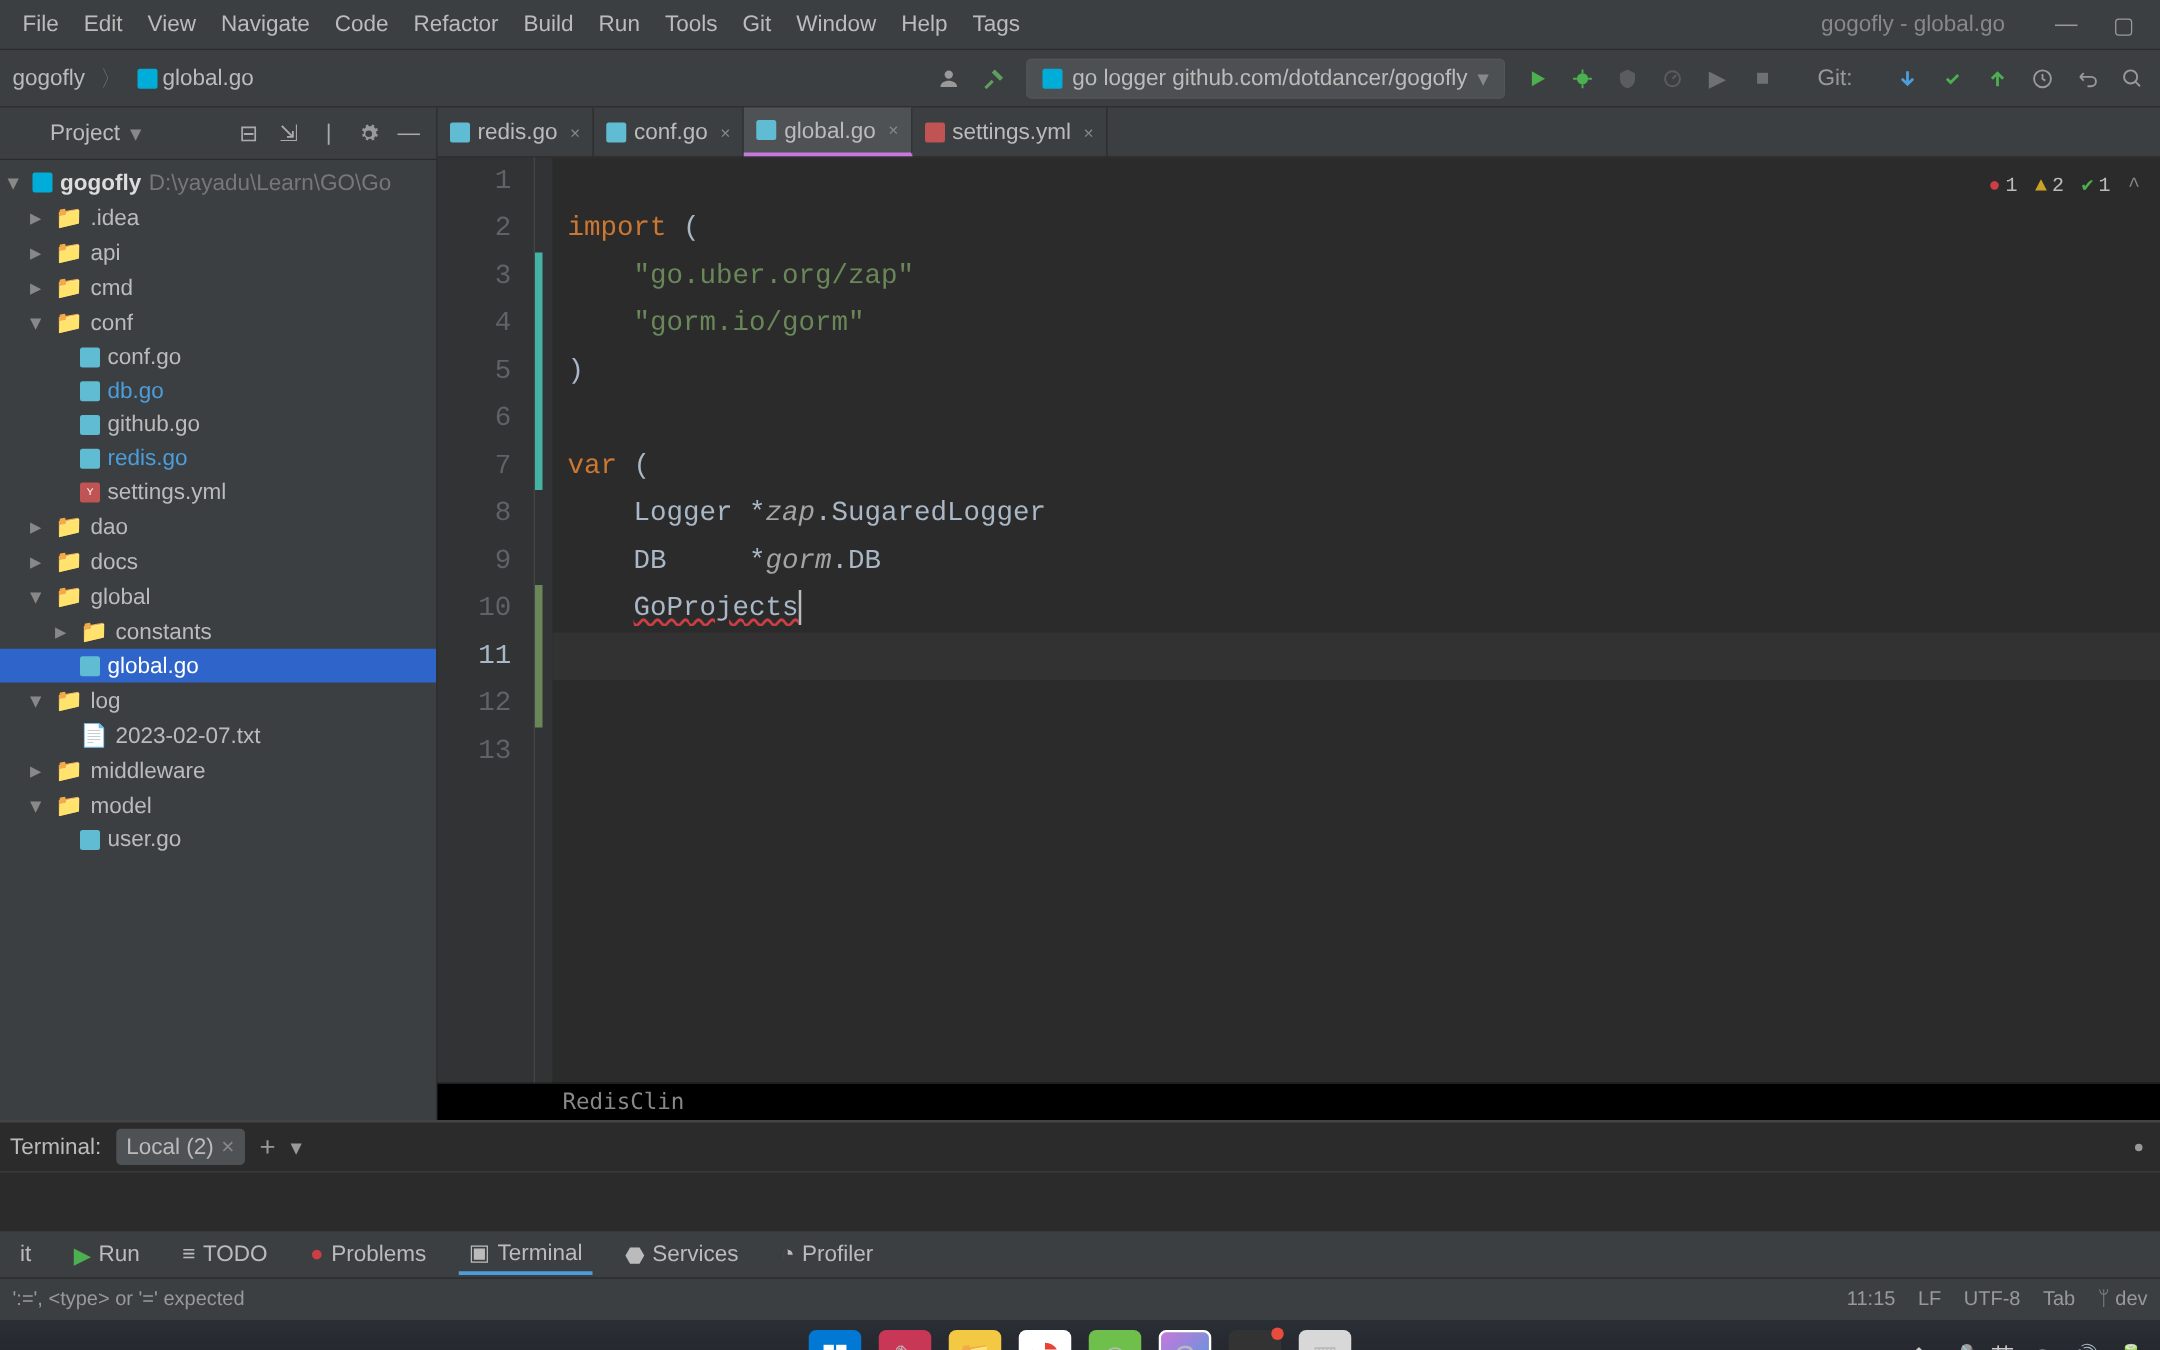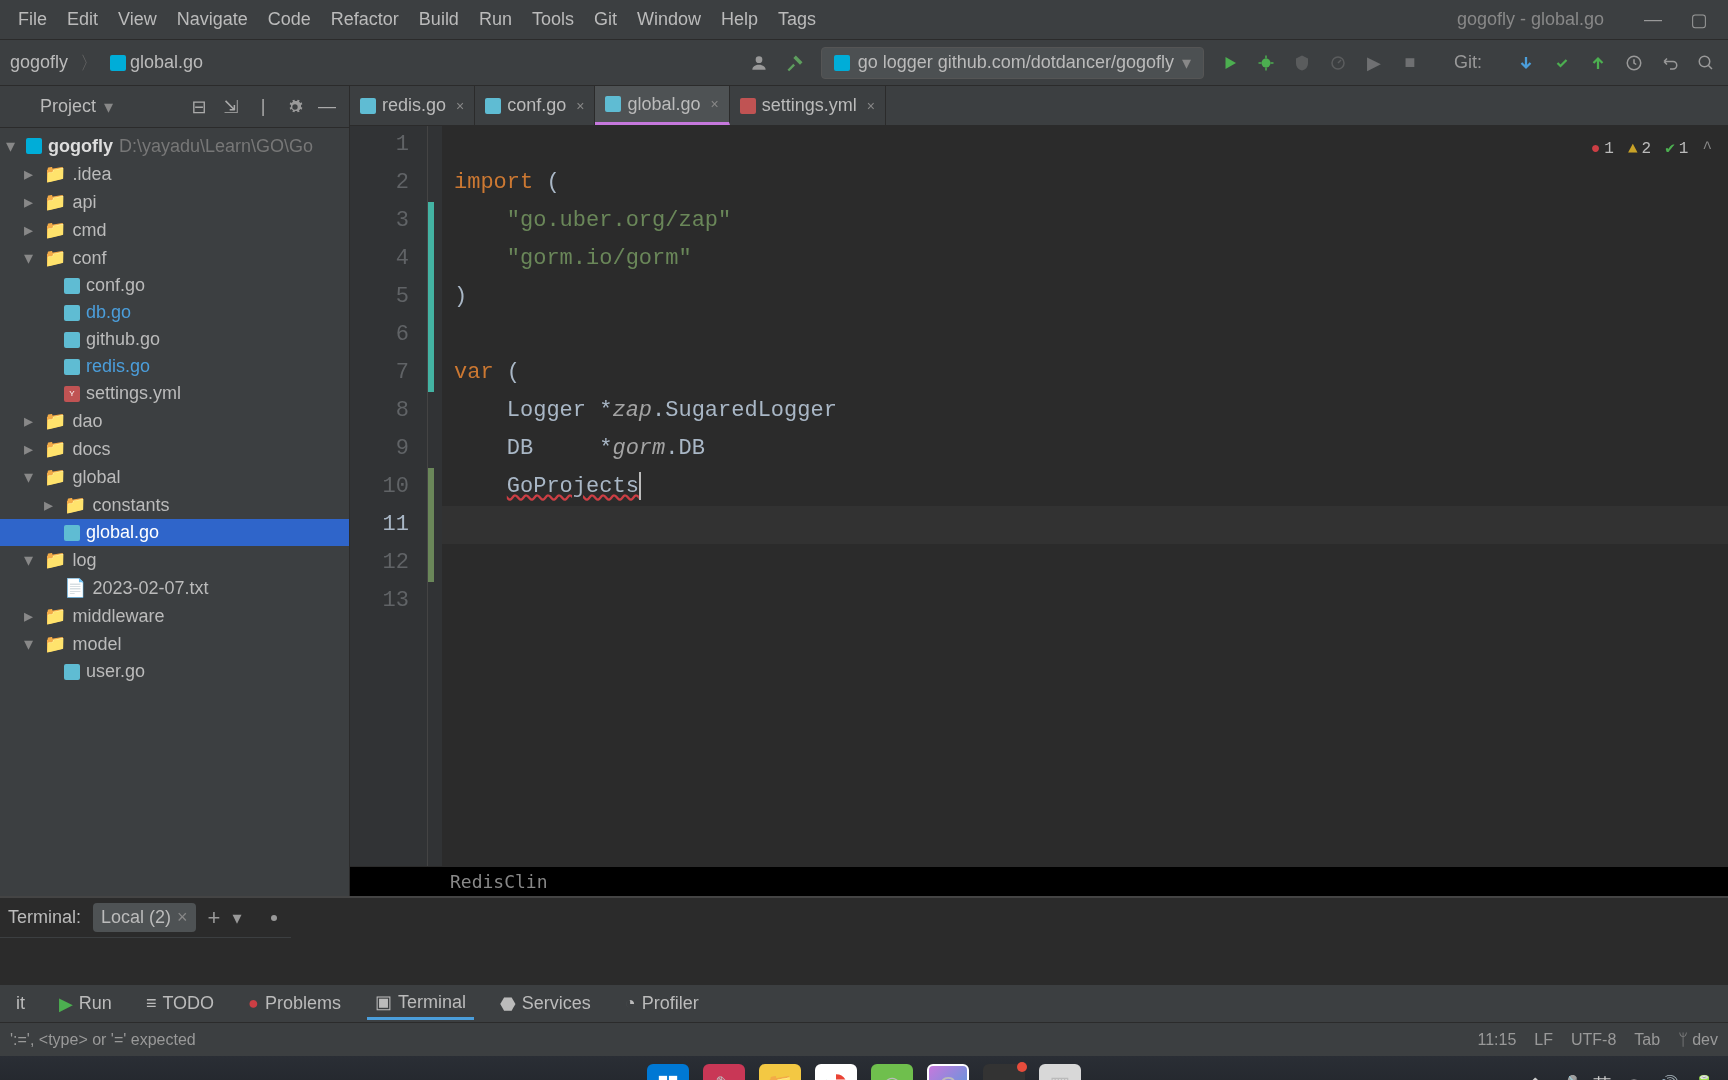--- a/index.html
+++ b/index.html
@@ -196,20 +196,21 @@
   padding-left: 100px;
   font-family: 'Consolas', monospace;
   color: #888;
 }
 
 .terminal-area {
   height: 88px;
   background: #2b2b2b;
   border-top: 2px solid #444;
   display: flex;
+  flex-direction: column;
 }
 .term-tabs {
   height: 40px;
   display: flex;
   align-items: center;
   padding: 0 8px;
   gap: 12px;
   border-bottom: 1px solid #3c3f41;
 }
 .term-tab { display: flex; align-items: center; gap: 6px; padding: 4px 8px; }

